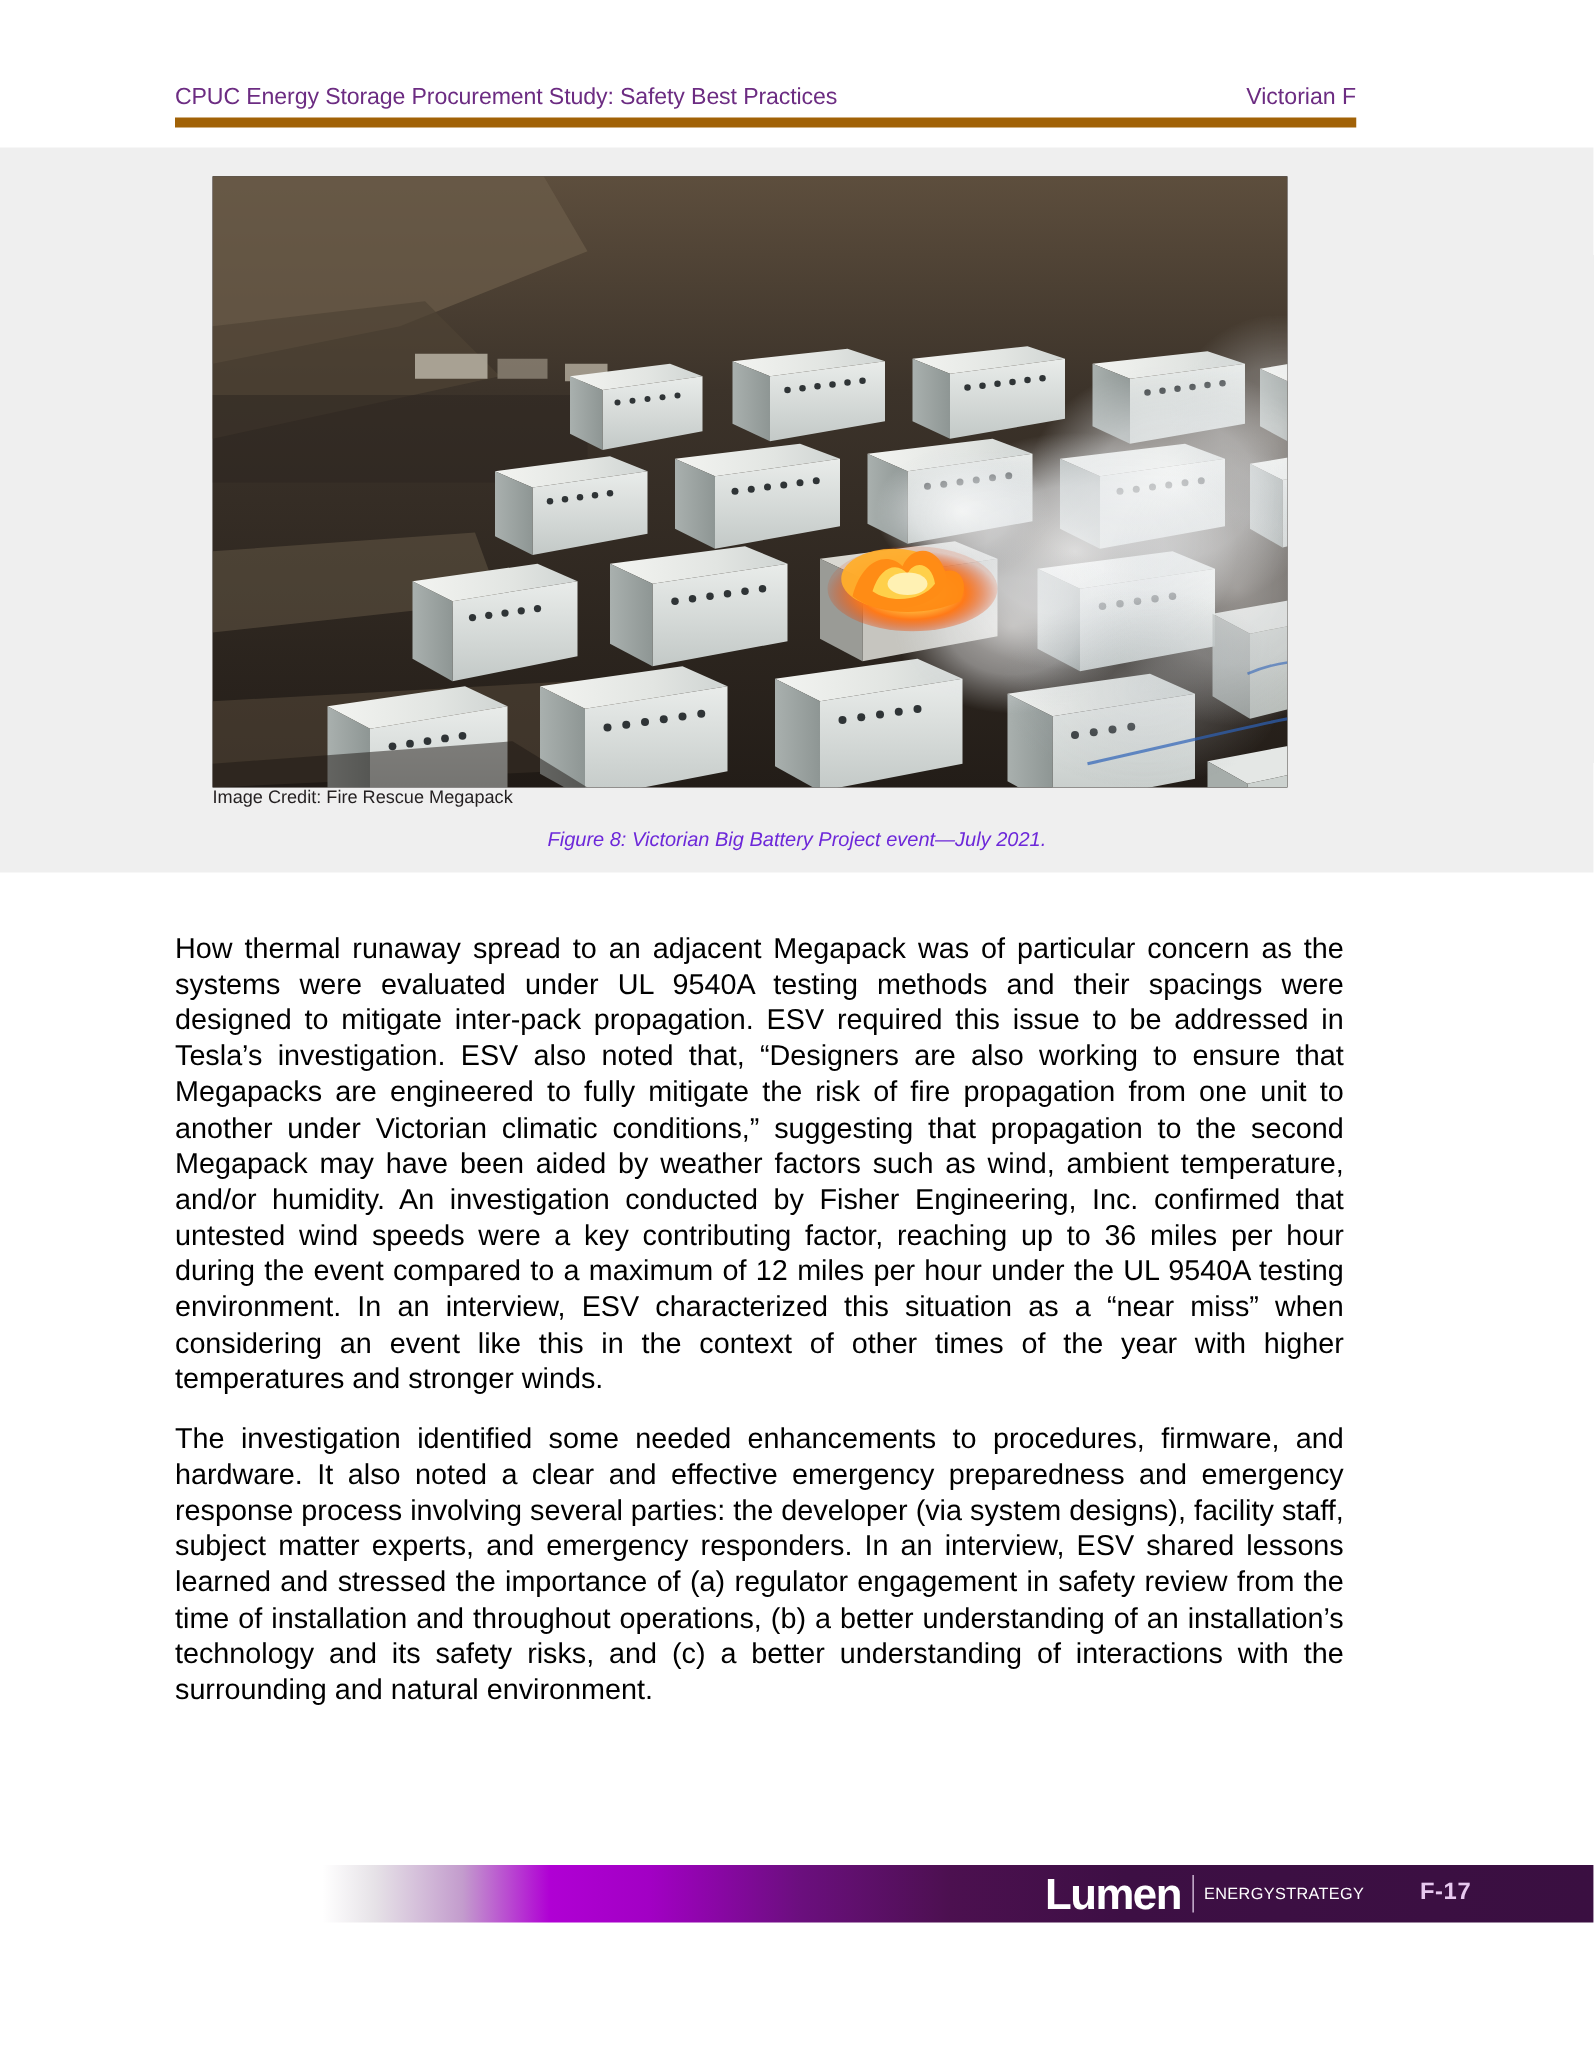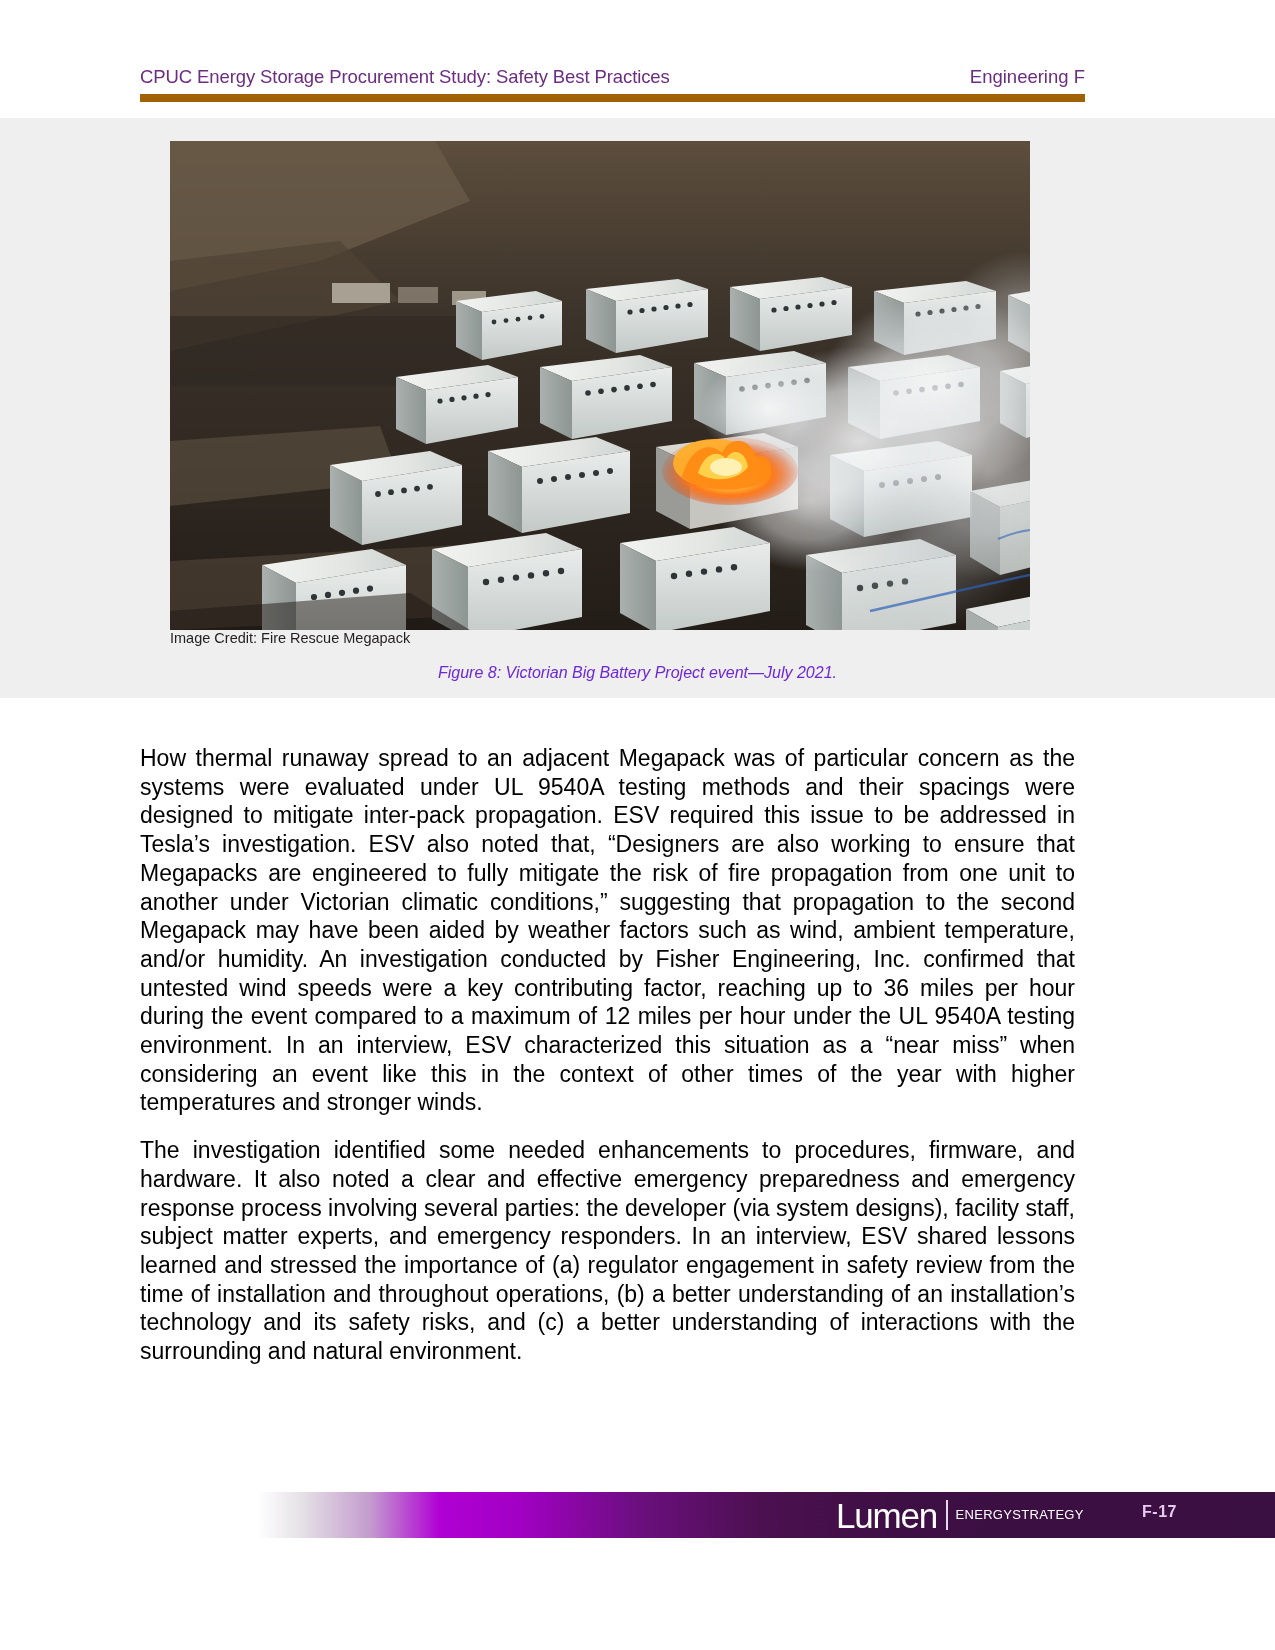--- a/index.html
+++ b/index.html
@@ -126,21 +126,21 @@
     position: absolute;
     left: 836px;
     top: 2px;
     display: flex;
     align-items: center;
     height: 42px;
   }
   .lumen-word {
     font-family: "Liberation Sans", sans-serif;
     font-size: 35px;
-    font-weight: normal;
+    font-weight: bold;
     color: #ffffff;
     letter-spacing: -1.2px;
     line-height: 1;
   }
   .lumen-divider {
     width: 1.5px;
     height: 30px;
     background: #e8d6ee;
     margin: 0 8px 0 9px;
   }
@@ -150,34 +150,34 @@
     justify-content: center;
     font-size: 13px;
     line-height: 14px;
     color: #ffffff;
     letter-spacing: 0.3px;
   }
   .page-number {
     position: absolute;
     right: 98px;
     top: 11px;
-    font-size: 16px;
+    font-size: 19px;
     font-weight: bold;
     color: #e8c9f0;
     letter-spacing: 0.5px;
   }
 </style>
 </head>
 <body>
 
 <div class="page">
 
   <div class="header">
     <div class="header-title">CPUC Energy Storage Procurement Study: Safety Best Practices</div>
-    <div class="header-attachment">Engineering F</div>
+    <div class="header-attachment">Victorian F</div>
   </div>
 
   <div class="figure-band"></div>
 
   <div class="figure-photo">
     <svg width="860" height="489" viewBox="0 0 860 489" xmlns="http://www.w3.org/2000/svg" role="img">
       <defs>
         <linearGradient id="ground" x1="0" y1="0" x2="0" y2="1">
           <stop offset="0%" stop-color="#5d4e3d"></stop>
           <stop offset="35%" stop-color="#3c332a"></stop>

